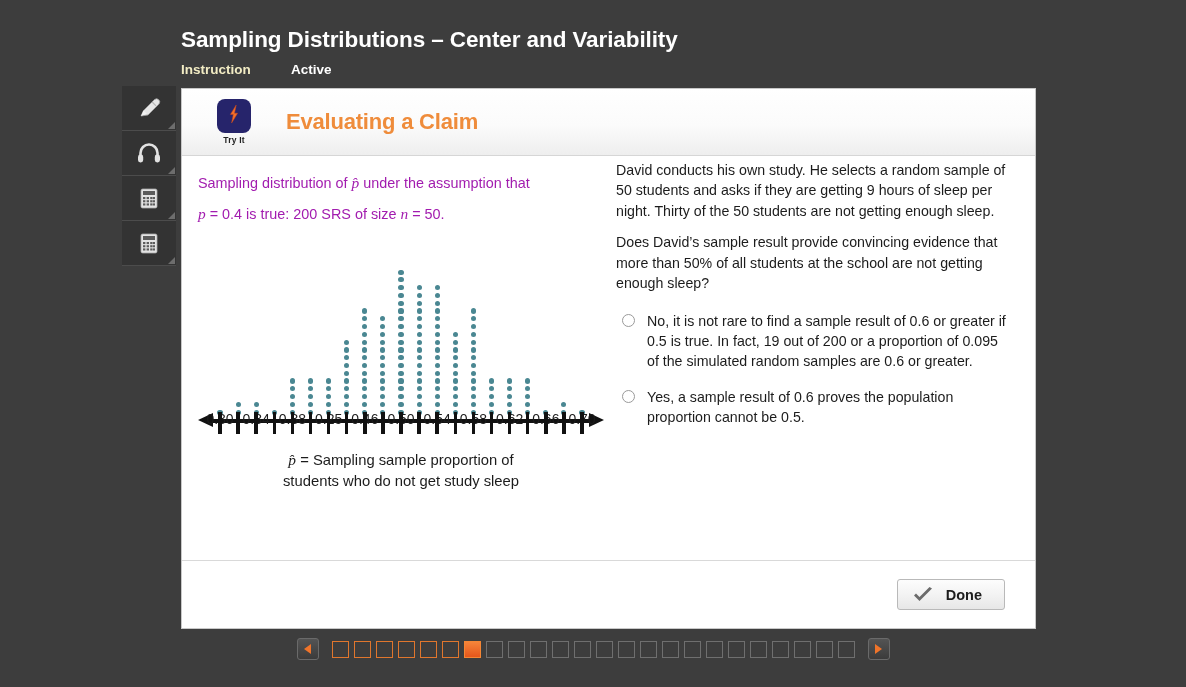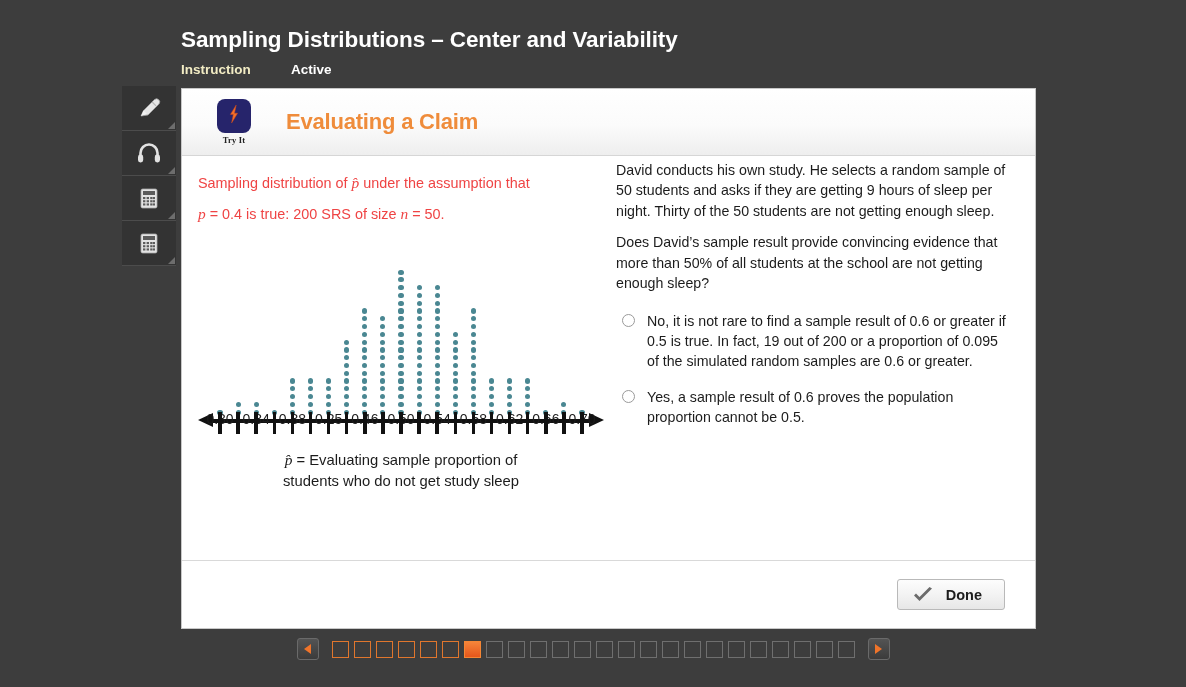--- a/index.html
+++ b/index.html
@@ -56,33 +56,33 @@
     padding-left: 26px;
   }
   .logo-wrap { width: 52px; text-align: center; margin-right: 26px; }
   .logo-sq {
     width: 34px; height: 34px; border-radius: 8px;
     background: #26246b; margin: 0 auto;
     display: flex; align-items: center; justify-content: center;
   }
   .logo-cap {
     font-size: 8.5px; font-weight: bold; color: #222;
-    margin-top: 2px; letter-spacing: 0.2px; font-family: Liberation Serif, serif;
+    margin-top: 2px; letter-spacing: 0.2px;
   }
   .card-title {
     font-size: 22px; font-weight: bold; color: #ef8c3b;
     letter-spacing: -0.2px;
   }
 
   .card-body { display: flex; height: 404px; }
   .col-left  { width: 430px; padding: 16px 12px 0 16px; }
   .col-right { width: 424px; padding: 4px 22px 0 4px; }
 
   .stmt {
-    font-size: 14.4px; color: #ef4444; line-height: 1.44;
+    font-size: 14.4px; color: #a21caf; line-height: 1.44;
   }
   .stmt .l2 { display: block; margin-top: 9px; }
   em.mv { font-family: "Liberation Serif", serif; font-style: italic; font-size: 15.4px; }
 
   
   .plot { position: relative; width: 406px; height: 210px; margin-top: 8px; }
   .dotfield { position: absolute; left: 0; bottom: 26px; width: 406px; height: 180px; }
   .dotcol {
     position: absolute; bottom: 0; width: 9px;
     display: flex; flex-direction: column-reverse; align-items: center;
@@ -505,21 +505,21 @@
             <div class="tick" style="left: 273.6px;"></div>
             <div class="tick" style="left: 291.7px;"></div>
             <div class="tick" style="left: 309.8px;"></div>
             <div class="tick" style="left: 327.9px;"></div>
             <div class="tick" style="left: 346px;"></div>
             <div class="tick" style="left: 364.1px;"></div>
             <div class="tick" style="left: 382.2px;"></div>
           </div>
 
         <div class="axis-caption">
-          <em class="mv">p̂</em><span> = Evaluating sample proportion of</span><br>
+          <em class="mv">p̂</em><span> = Sampling sample proportion of</span><br>
           <span>students who do not get study sleep</span>
         </div>
       </div>
 
       <div class="col-right">
         <div class="para">David conducts his own study. He selects a random sample of 50 students and asks if they are getting 9 hours of sleep per night. Thirty of the 50 students are not getting enough sleep.</div>
         <div class="para">Does David’s sample result provide convincing evidence that more than 50% of all students at the school are not getting enough sleep?</div>
 
         <div class="options" id="options">
             <div class="opt">

